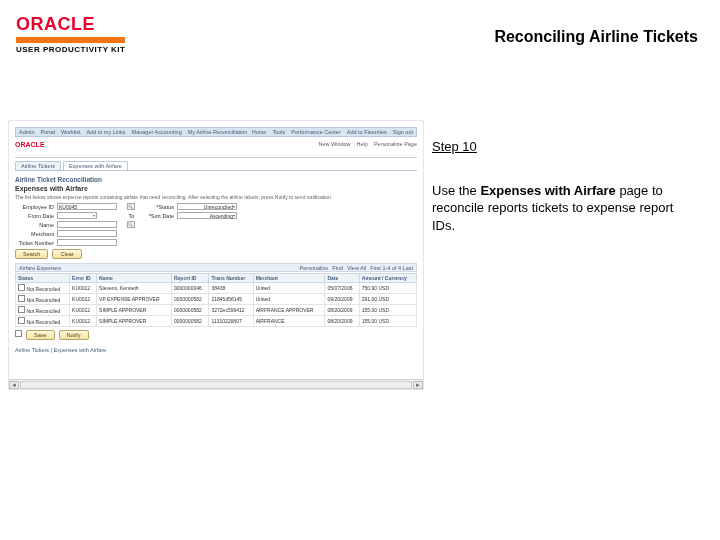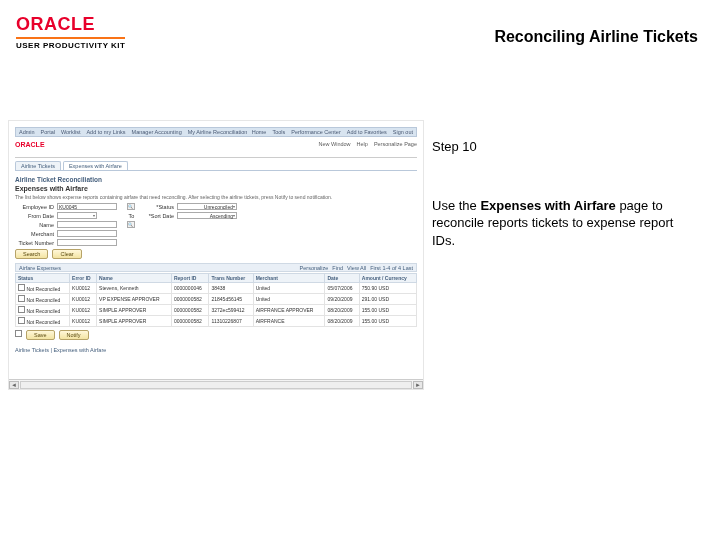--- a/index.html
+++ b/index.html
@@ -10,33 +10,33 @@
   .header {
     position: absolute; left: 16px; top: 14px;
     display: flex; flex-direction: column; align-items: flex-start;
   }
   .oracle-logo {
     font-family: Arial, sans-serif; font-weight: 700; letter-spacing: 0.5px;
     color: #e8002b; font-size: 18px;
   }
   .oracle-subtitle {
     font-size: 8px; font-weight: 700; letter-spacing: 0.5px; color: #000;
-    border-top: 2px solid #f97316; padding-top: 2px; margin-top: 2px;
+    border-top: 6px solid #f97316; padding-top: 2px; margin-top: 2px;
   }
   .page-title {
     position: absolute; right: 22px; top: 28px;
     font-size: 16px; color: #000; font-weight: bold;
   }
 
   
   .instructions {
     position: absolute; left: 432px; top: 138px; width: 268px;
     font-size: 13px; line-height: 1.35;
   }
-  .instructions .step-label { margin-bottom: 41px; }
+  .instructions .step-label { margin-bottom: 26px; text-decoration: underline; }
   .instructions strong { font-weight: 700; }
 
   
   .shot {
     position: absolute; left: 8px; top: 120px; width: 416px; height: 270px;
     border: 1px solid #e6e6e6; background: #fff;
     overflow: hidden;
   }
   .shot-inner { padding: 6px 6px 0 6px; font-size: 5.5px; color: #333; }
 

